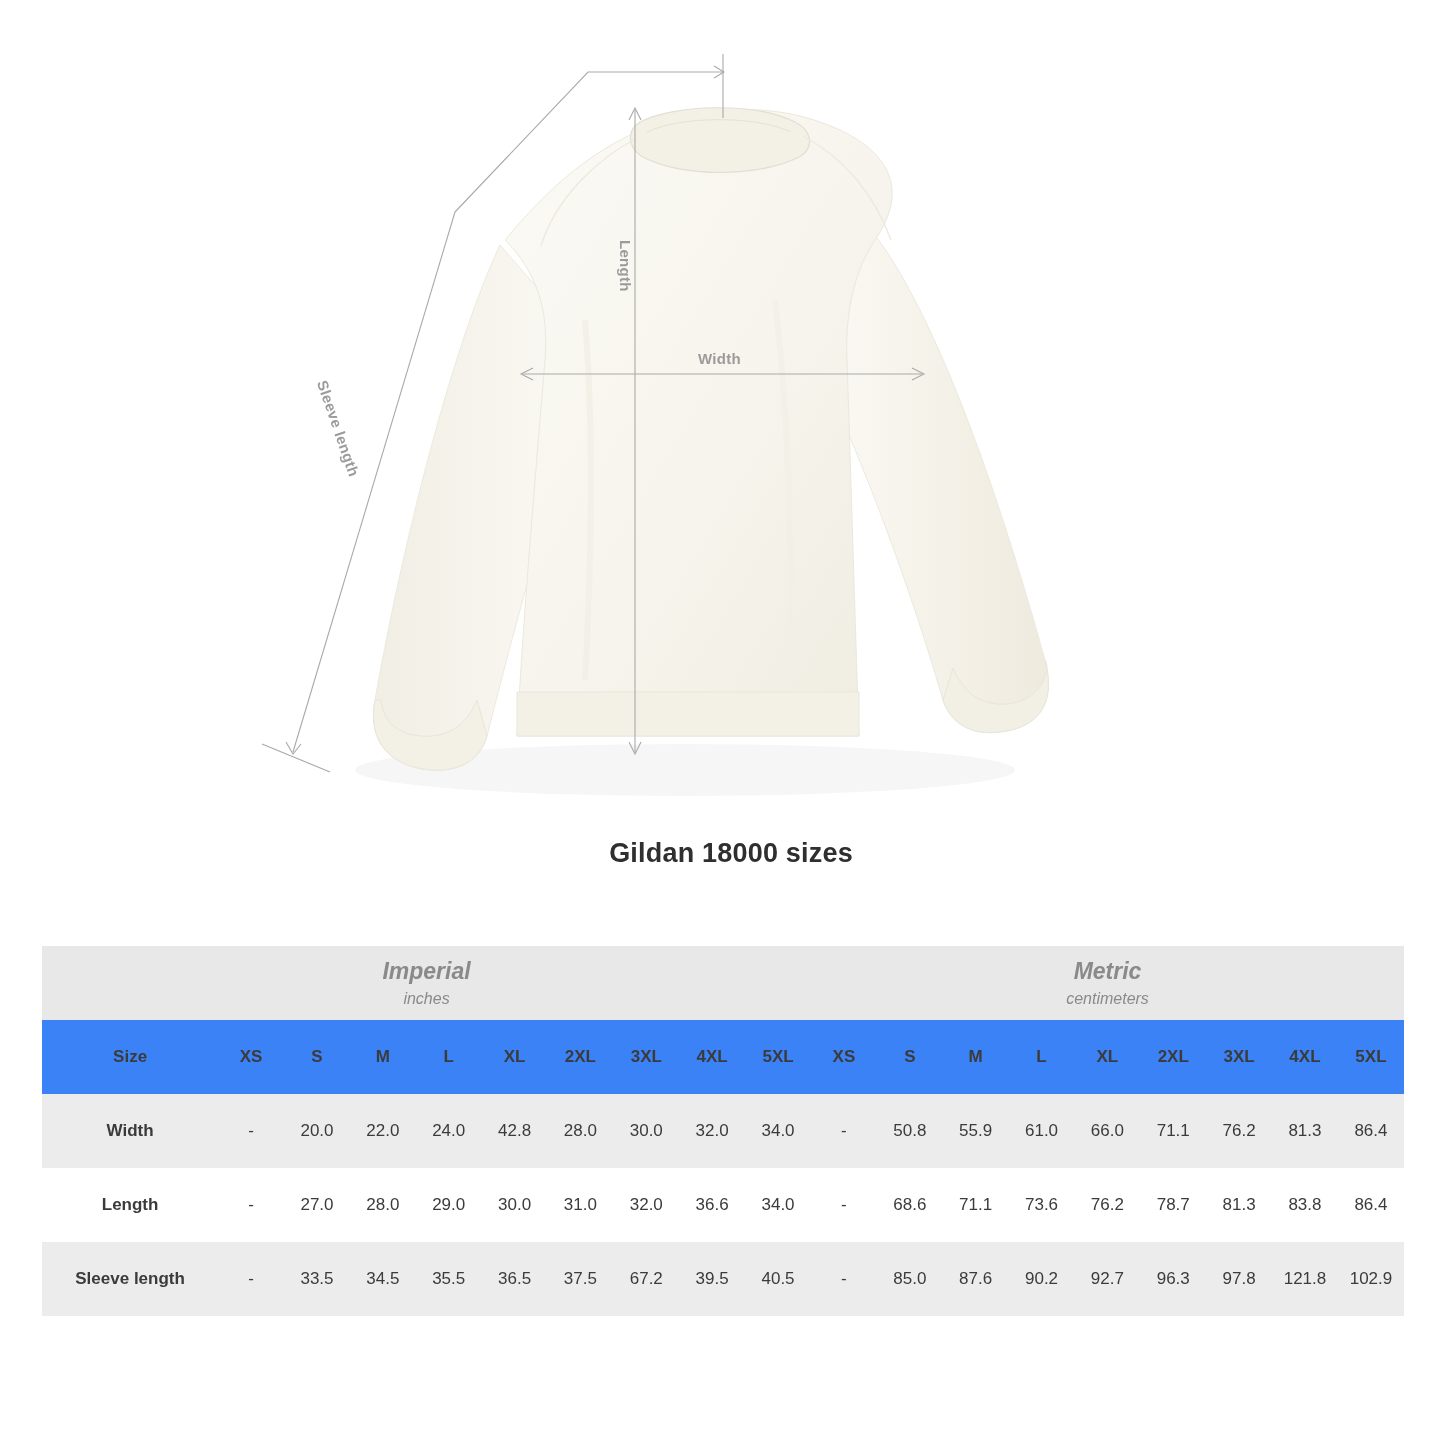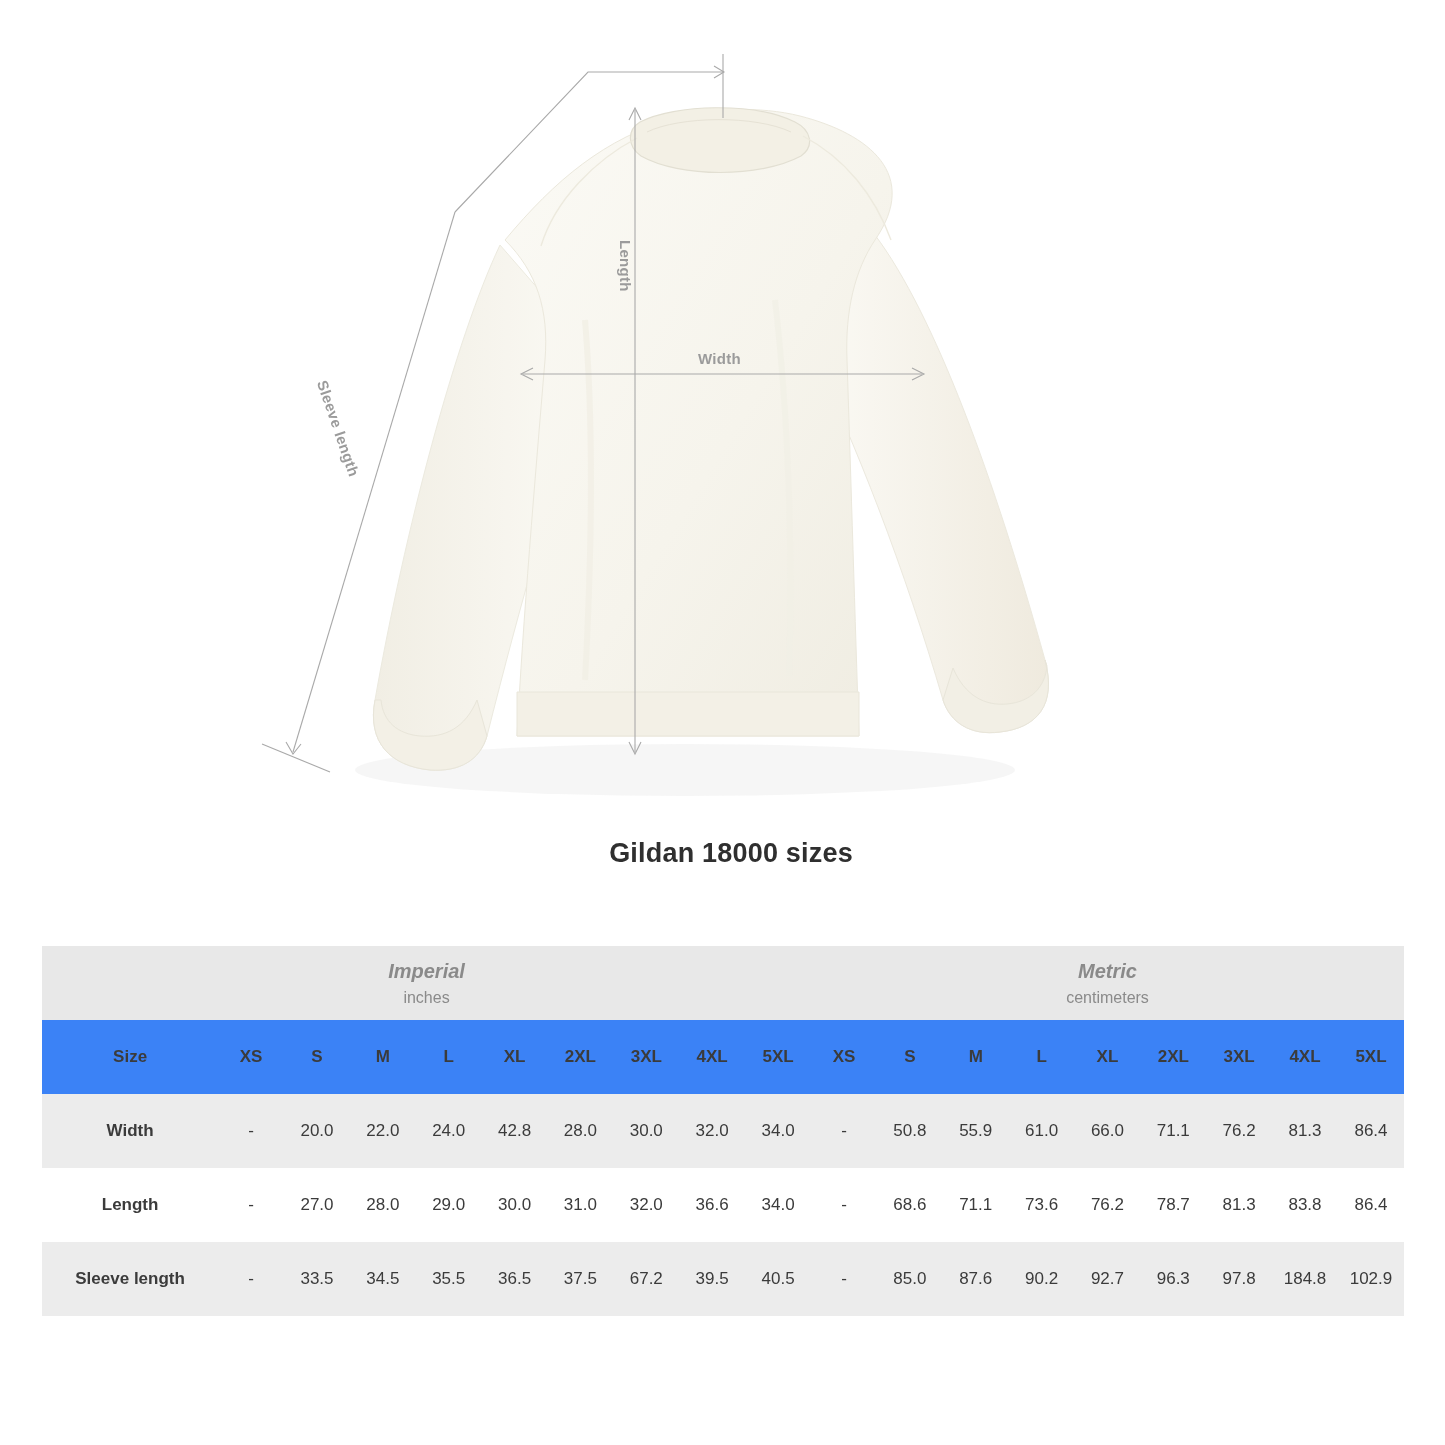--- a/index.html
+++ b/index.html
@@ -99,28 +99,29 @@
     color: #3b3b3b;
     height: 74px;
     padding: 0;
   }
   
   .unit-row td {
     height: 114px;
     background: #e8e8e8;
   }
   .unit-name {
-    font-size: 20px;
+    font-size: 23px;
     font-style: italic;
     font-weight: bold;
     color: #8a8a8a;
     line-height: 1.15;
   }
   .unit-sub {
     font-size: 16px;
+    font-style: italic;
     color: #8a8a8a;
     margin-top: 6px;
   }
 
   .head-row td {
     font-size: 18px;
     font-weight: bold;
     color: #3b3b3b;
     background: #3b82f6;
     height: 74px;
@@ -334,20 +335,20 @@
           <td>67.2</td>
           <td>39.5</td>
           <td>40.5</td>
           <td>-</td>
           <td>85.0</td>
           <td>87.6</td>
           <td>90.2</td>
           <td>92.7</td>
           <td>96.3</td>
           <td>97.8</td>
-          <td>184.8</td>
+          <td>121.8</td>
           <td>102.9</td>
         </tr>
       </tbody>
     </table>
   </div>
 
 </div>
 
 </body></html>

